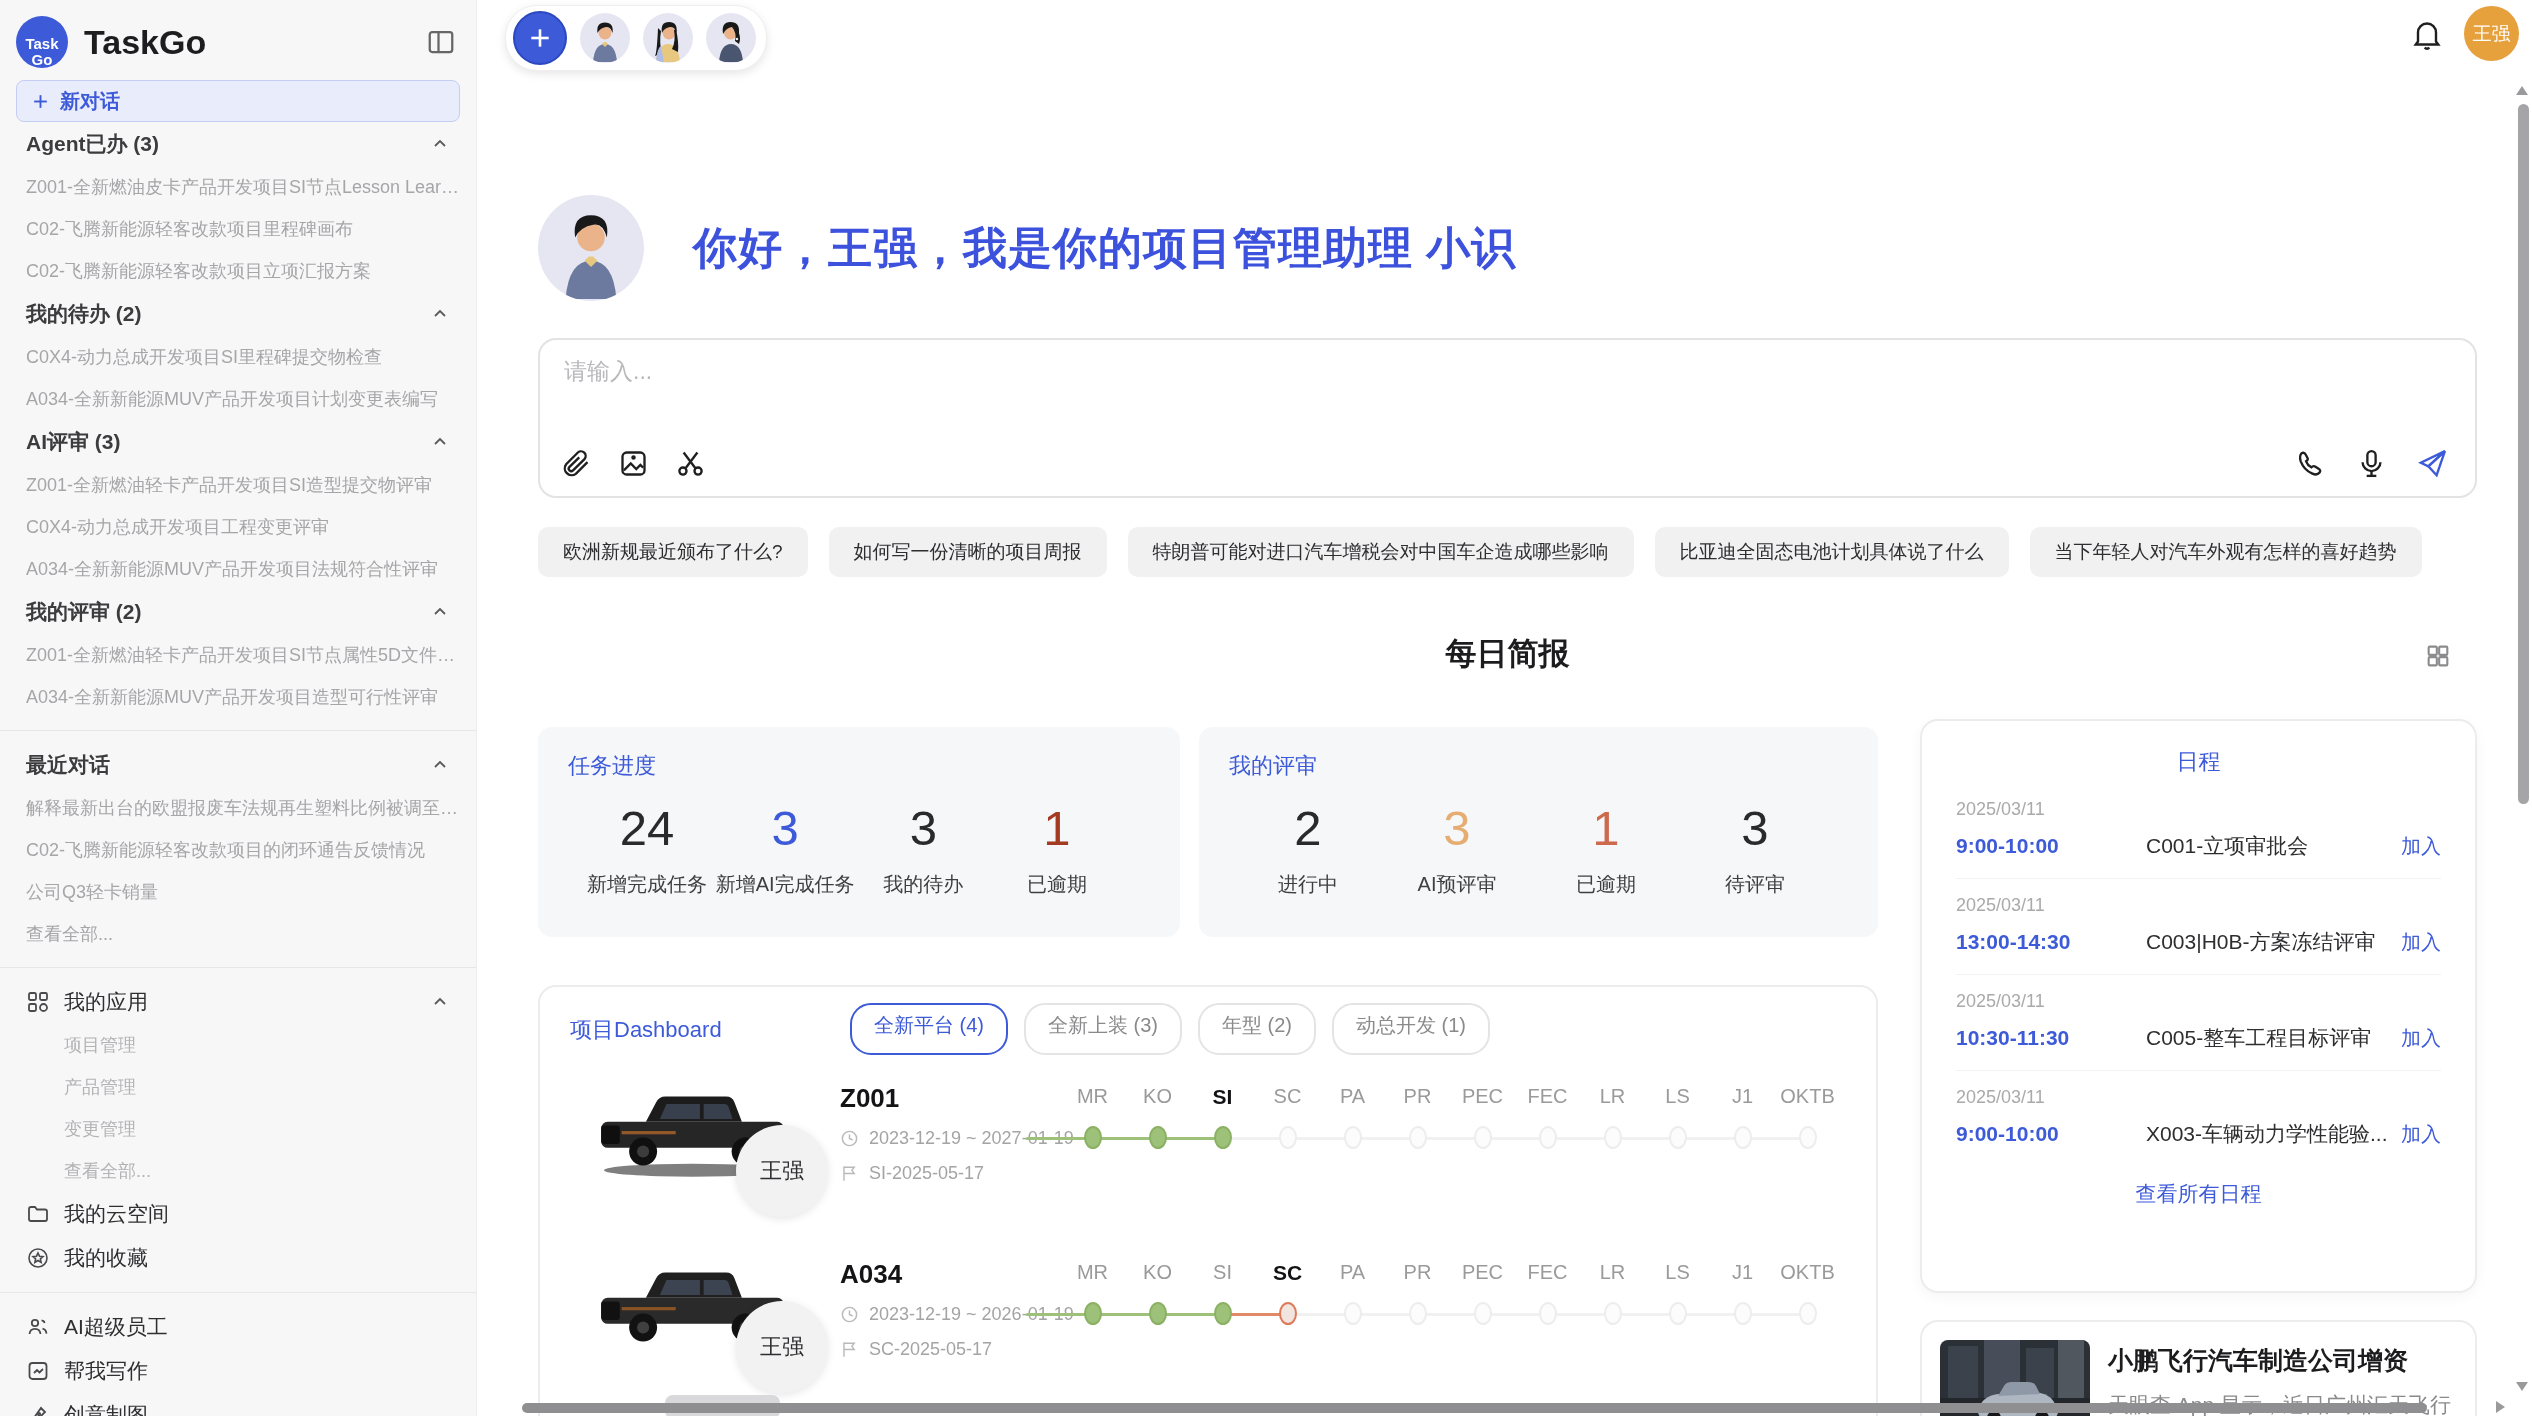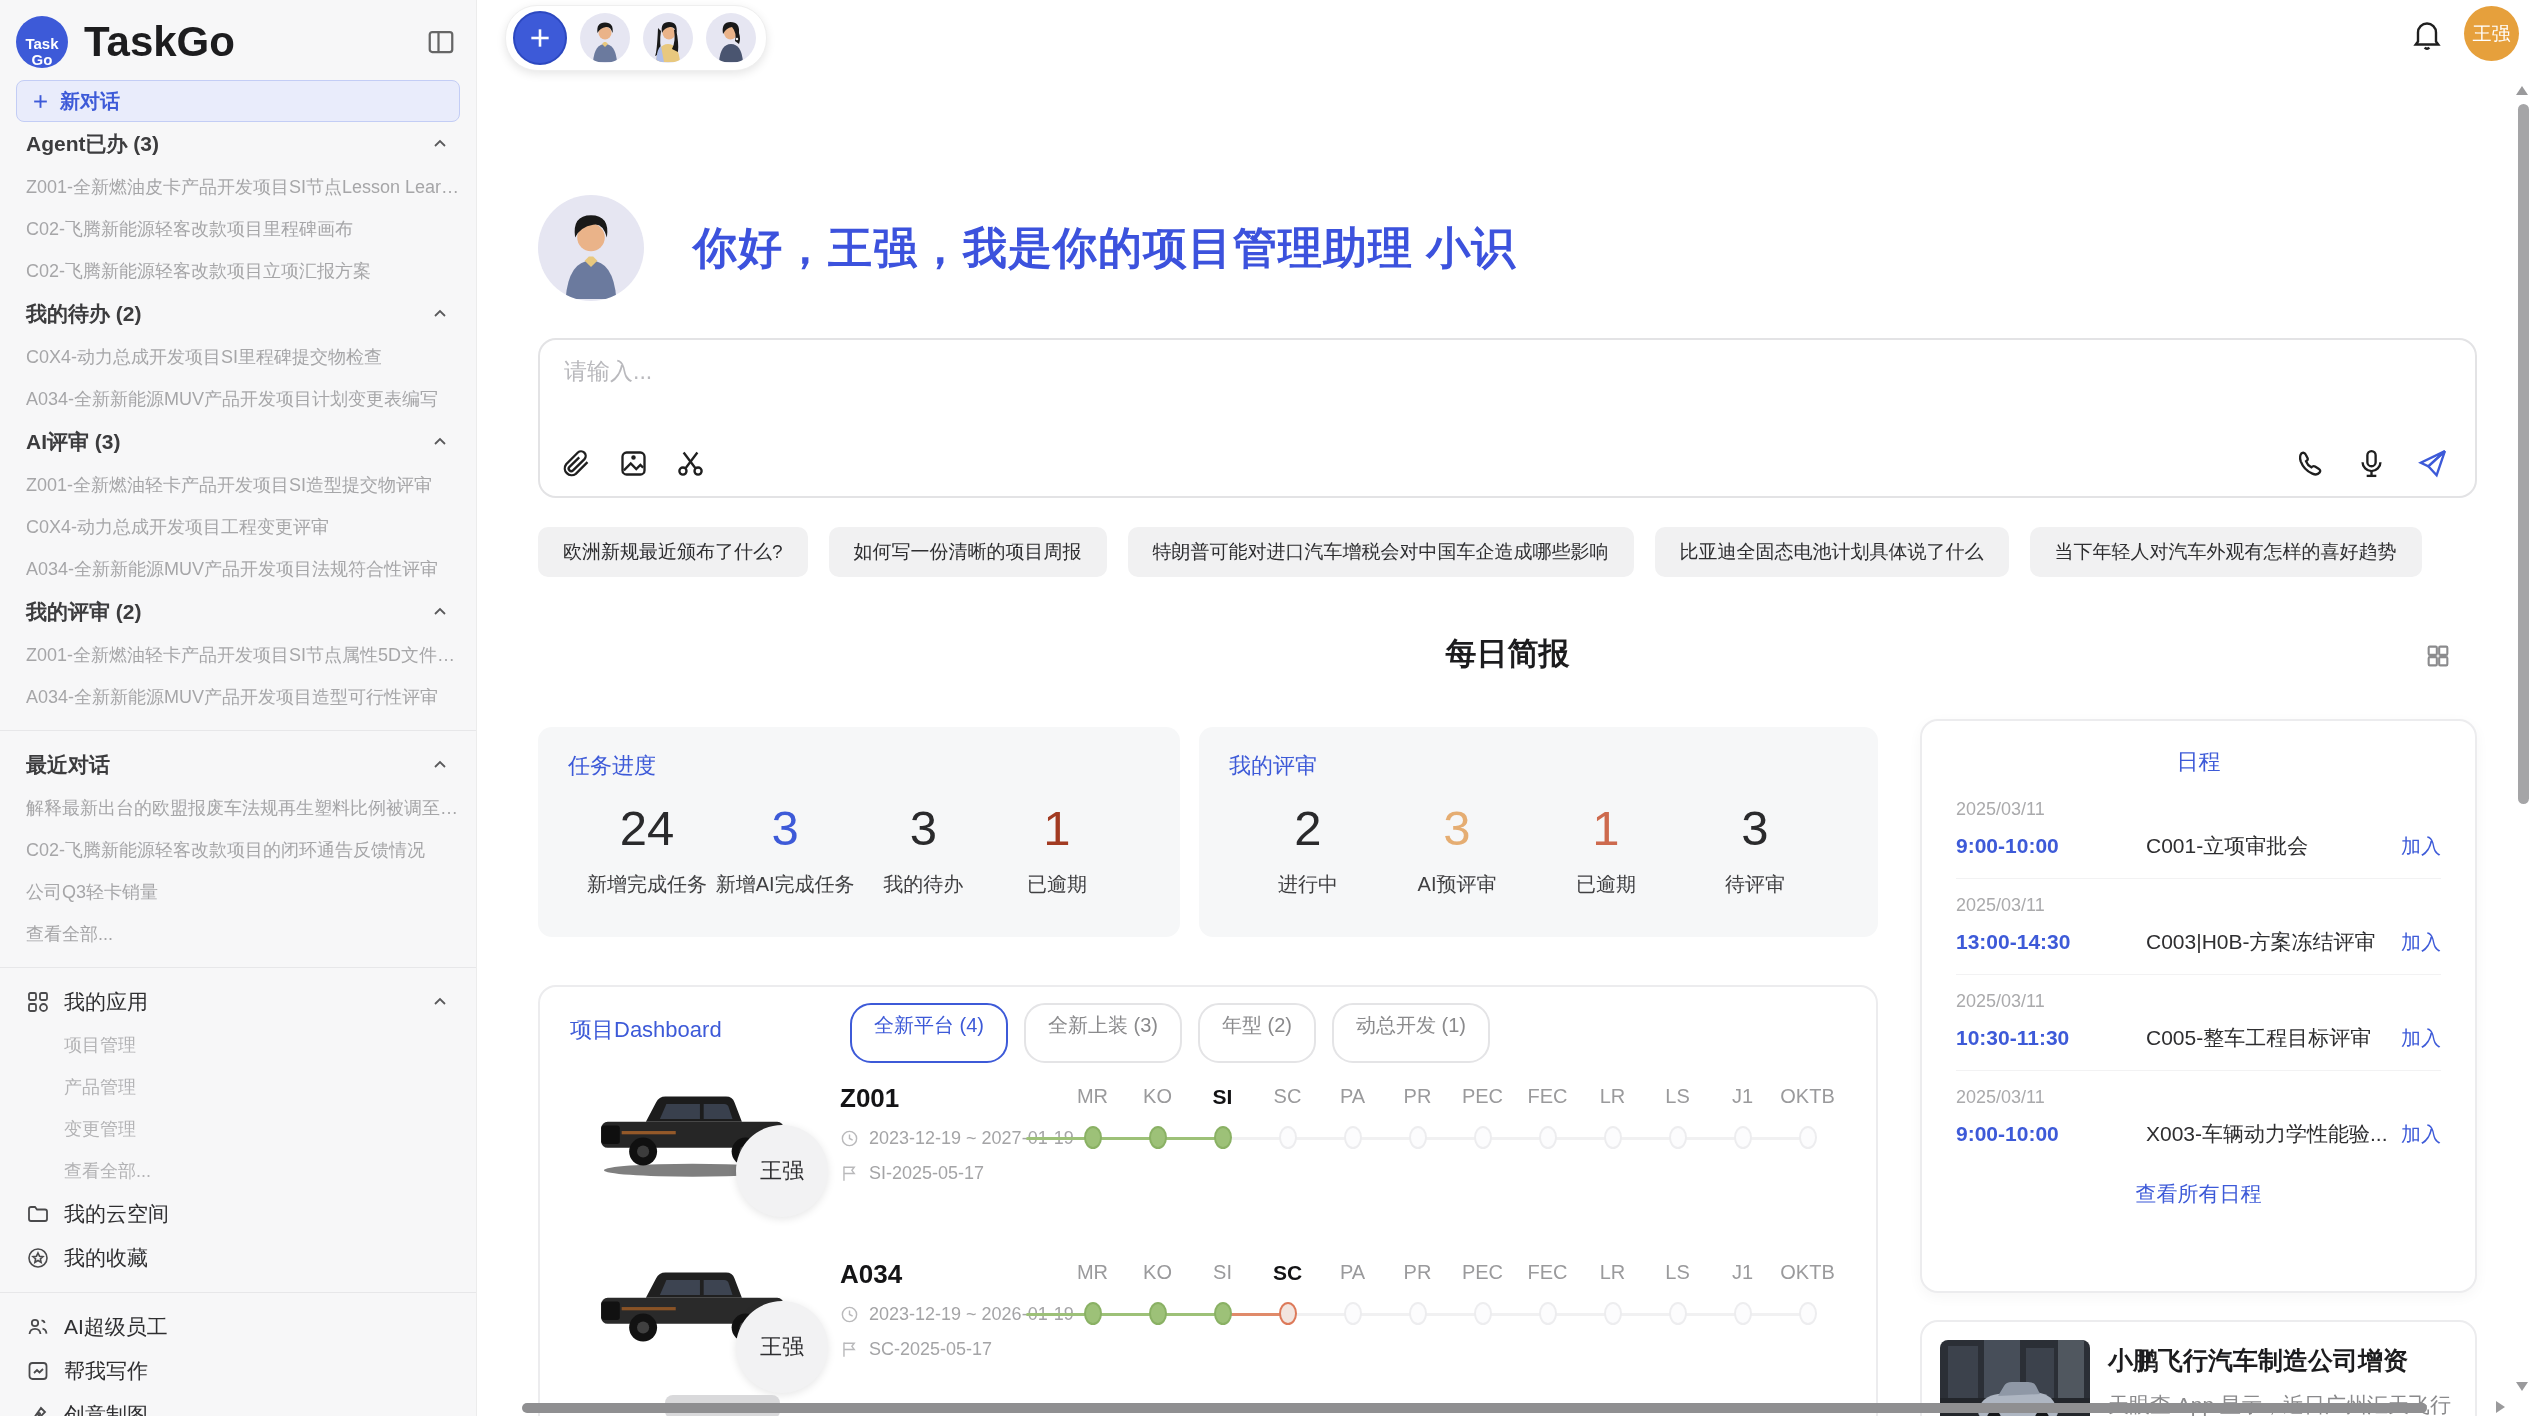--- a/index.html
+++ b/index.html
@@ -4,21 +4,21 @@
 <style>
   html,body{margin:0;padding:0;}
   #screen{position:relative;width:2532px;height:1416px;overflow:hidden;background:#ffffff;
           font-family:"Liberation Sans","DejaVu Sans",sans-serif;color:#333;}
   
   .sidebar{position:absolute;left:0;top:0;width:477px;height:1416px;background:#f7f7f8;
            border-right:1px solid #ececec;box-sizing:border-box;padding:14px 0 0 0;overflow:hidden;}
   .sb-header{display:flex;align-items:center;height:56px;padding:0 20px 0 16px;}
   .logo-circle{width:52px;height:52px;border-radius:50%;background:#3d5ad8;color:#fff;display:flex;
                flex-direction:column;align-items:center;justify-content:flex-end;font-size:15px;line-height:16px;font-weight:700;}
-  .app-title{font-size:42px;font-weight:700;color:#1d1d1f;margin-left:16px;flex:1;}
+  .app-title{font-size:34px;font-weight:700;color:#1d1d1f;margin-left:16px;flex:1;}
   .collapse-btn{width:30px;height:30px;color:#666;}
   .new-chat{margin:10px 16px 0 16px;height:40px;border-radius:8px;background:#e9ecfb;border:1px solid #c3cdf5;
             display:flex;align-items:center;padding:0 14px;color:#3d5ad8;font-size:20px;font-weight:700;gap:10px;cursor:pointer;}
   .sb-section-h{height:44px;display:flex;align-items:center;justify-content:space-between;
                 font-size:21px;font-weight:700;color:#3c3c3e;padding:0 26px;}
   .sb-item{height:42px;line-height:42px;font-size:18px;color:#a6a6a8;padding:0 8px 0 26px;
            white-space:nowrap;overflow:hidden;text-overflow:ellipsis;cursor:pointer;}
   .sb-divider{height:1px;background:#e7e7e9;margin:12px 0;}
   .chev{width:20px;height:20px;}
   .sb-row{height:44px;display:flex;align-items:center;gap:14px;padding:0 26px;font-size:21px;color:#2f2f31;cursor:pointer;}
@@ -64,21 +64,21 @@
   .stat{text-align:center;min-width:130px;}
   .stat .v{font-size:49px;font-weight:400;line-height:74px;}
   .stat .l{font-size:20px;color:#3f3f41;margin-top:6px;}
   .c-dark{color:#2a2a2c;} .c-blue{color:#3d5ad8;} .c-red{color:#a23b22;}
   .c-tan{color:#e5ad72;} .c-salmon{color:#cd6a4e;}
   
   .dash-card{position:absolute;left:538px;top:985px;width:1340px;height:480px;border:2px solid #ececee;
              border-radius:18px;background:#fff;box-sizing:border-box;}
   .dash-head{position:absolute;left:30px;top:28px;font-size:22px;color:#3d5ad8;}
   .dash-tabs{position:absolute;left:310px;top:16px;display:flex;gap:16px;}
-  .tab{height:60px;line-height:40px;padding:0 22px;border:2px solid #e4e4e6;border-radius:21px;font-size:20px;
+  .tab{height:52px;line-height:40px;padding:0 22px;border:2px solid #e4e4e6;border-radius:21px;font-size:20px;
        color:#8a8a8c;background:#fff;box-sizing:border-box;cursor:pointer;white-space:nowrap;}
   .tab.active{border-color:#3d5ad8;color:#3d5ad8;}
   .proj-row{position:absolute;left:0;width:1340px;height:160px;}
   .truck{position:absolute;left:50px;top:4px;width:205px;height:120px;}
   .owner-badge{position:absolute;left:196px;top:52px;width:92px;height:92px;border-radius:50%;background:#f2f2f3;
                box-shadow:0 2px 8px rgba(0,0,0,.10);display:flex;align-items:center;justify-content:center;
                font-size:22px;color:#2e2e30;}
   .proj-info{position:absolute;left:300px;top:10px;}
   .proj-code{font-size:26px;font-weight:700;color:#141416;}
   .proj-meta{display:flex;align-items:center;gap:10px;margin-top:14px;font-size:18px;color:#a4a4a6;}

